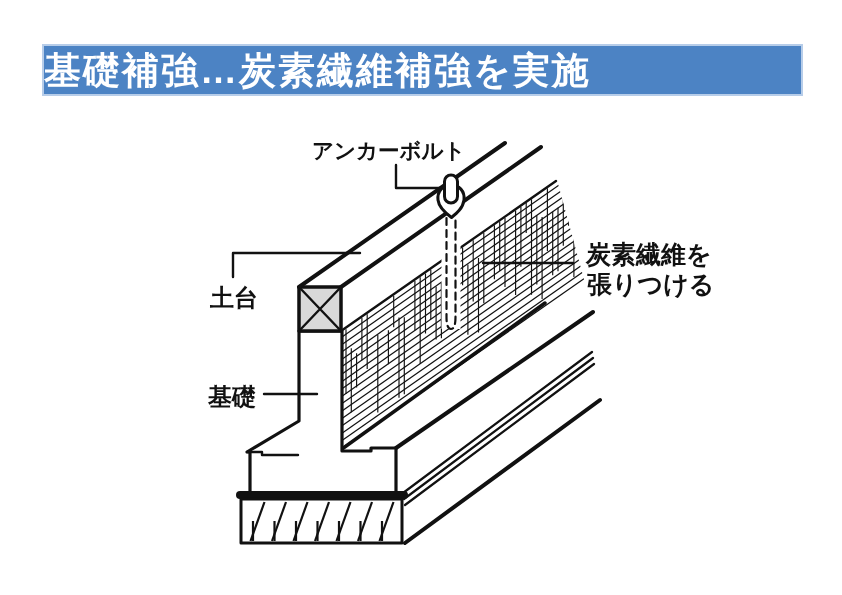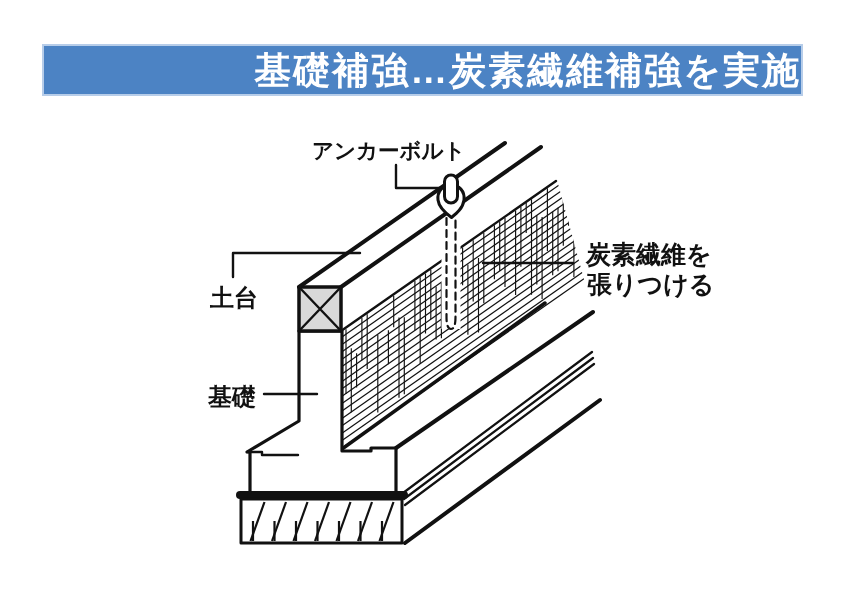--- a/index.html
+++ b/index.html
@@ -1,20 +1,20 @@
 <!DOCTYPE html>
 <html style="--bar-bg: #4C83C4; --bar-fg: #FFFFFF; --line: #111111; --sill-fill: #d9d9d9;"><head>
 <meta charset="utf-8">
 <style>
   html,body{margin:0;padding:0;background:#fff;}
   .page{position:relative;width:842px;height:595px;background:#fff;overflow:hidden;
         font-family:"Liberation Sans",sans-serif;}
   .title-bar{position:absolute;left:42px;top:44px;width:761px;height:52px;
         background:var(--bar-bg,#4C83C4);border:2px solid #b7cde9;box-sizing:border-box;
-        display:flex;align-items:center;justify-content:flex-end;}
+        display:flex;align-items:center;justify-content:flex-start;}
   .title-bar span{color:var(--bar-fg,#fff);font-size:37px;font-weight:bold;letter-spacing:2px;
         line-height:1;white-space:nowrap;}
   svg{position:absolute;left:0;top:0;}
   .ln{stroke:var(--line,#111);fill:none;stroke-linecap:round;stroke-linejoin:round;}
   .whitefill{fill:#fff;}
   .sillfill{fill:var(--sill-fill,#d9d9d9);}
   svg text{font-family:"Liberation Sans",sans-serif;font-weight:bold;fill:#111;}
 </style>
 </head>
 <body>

